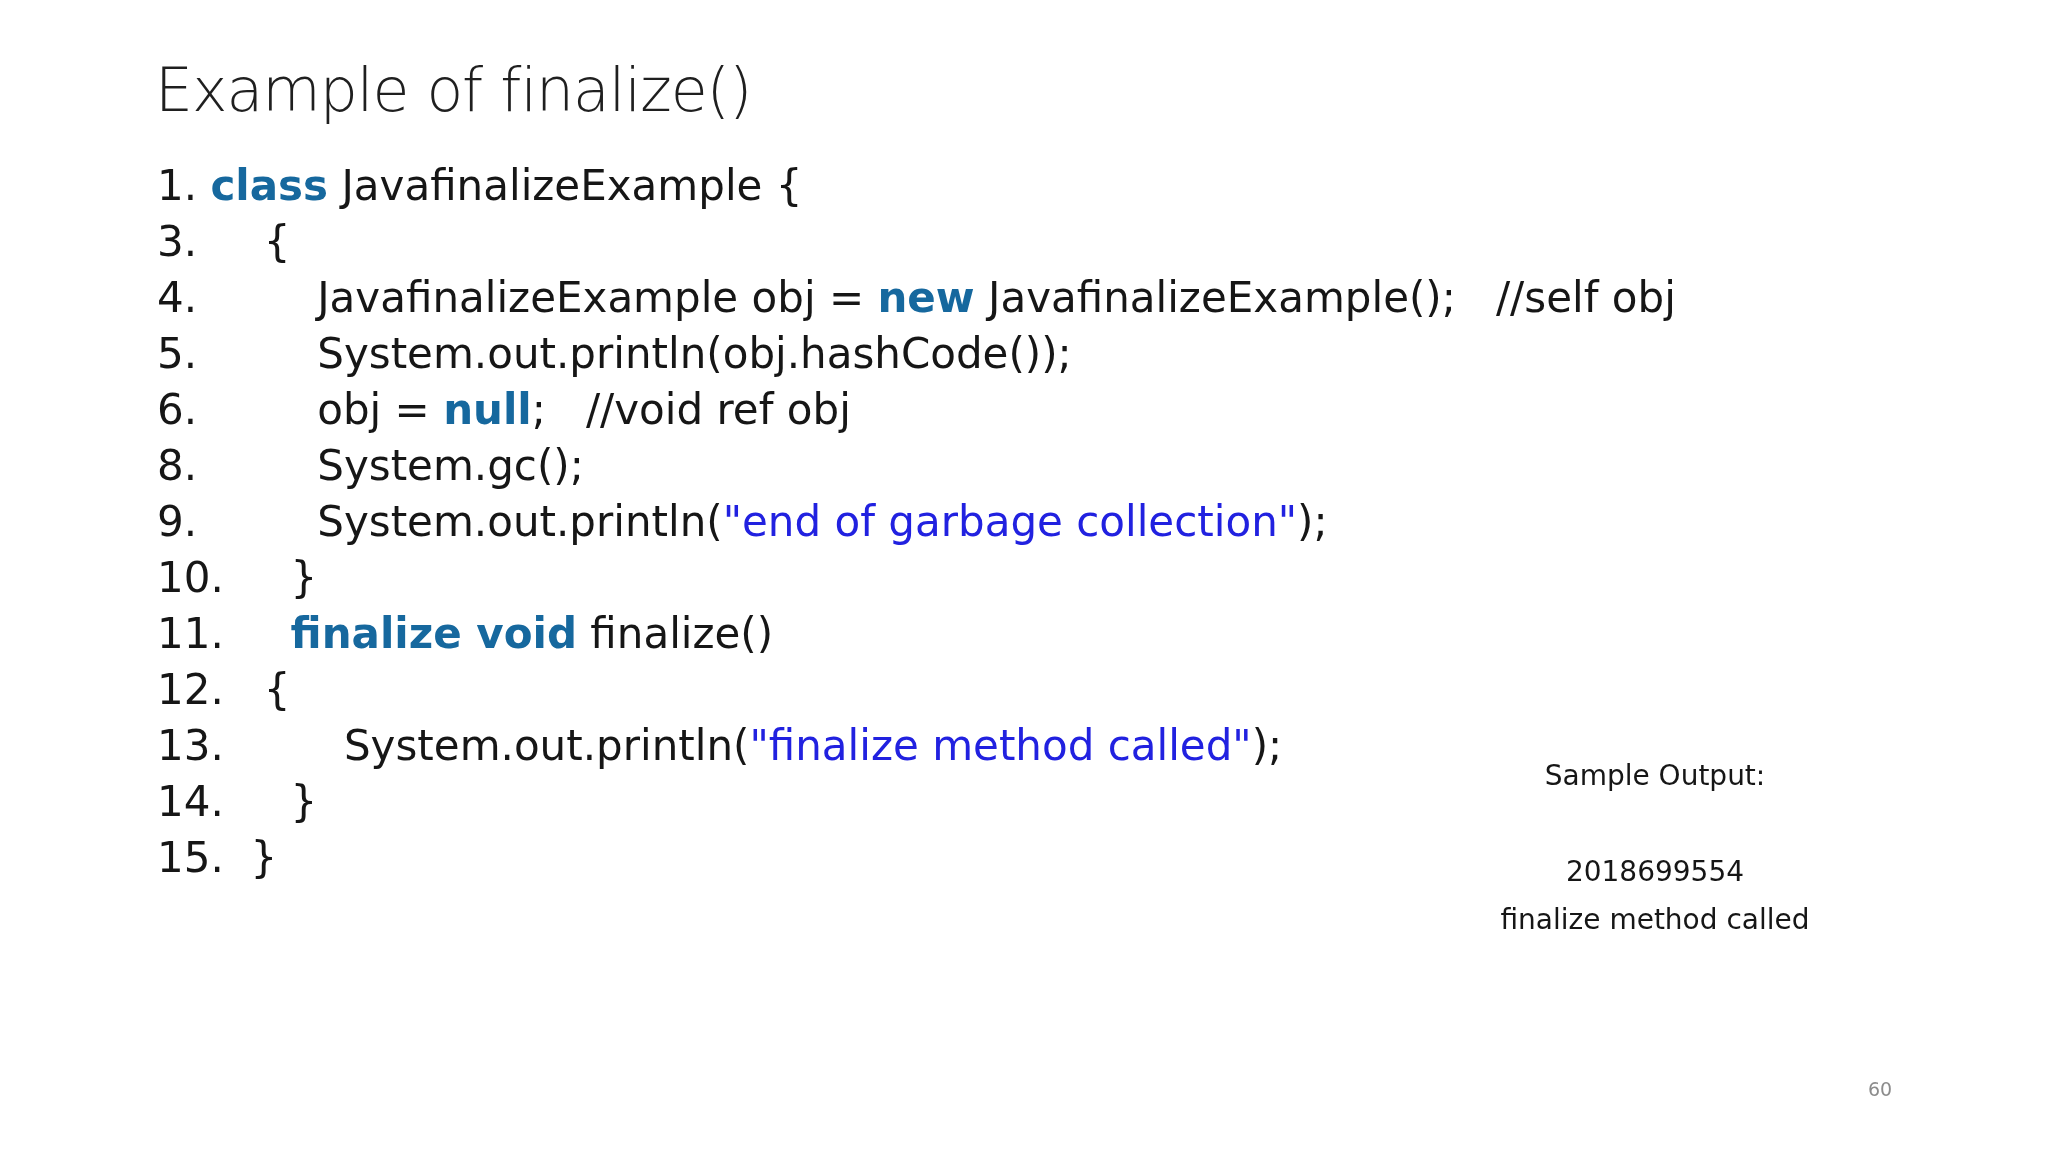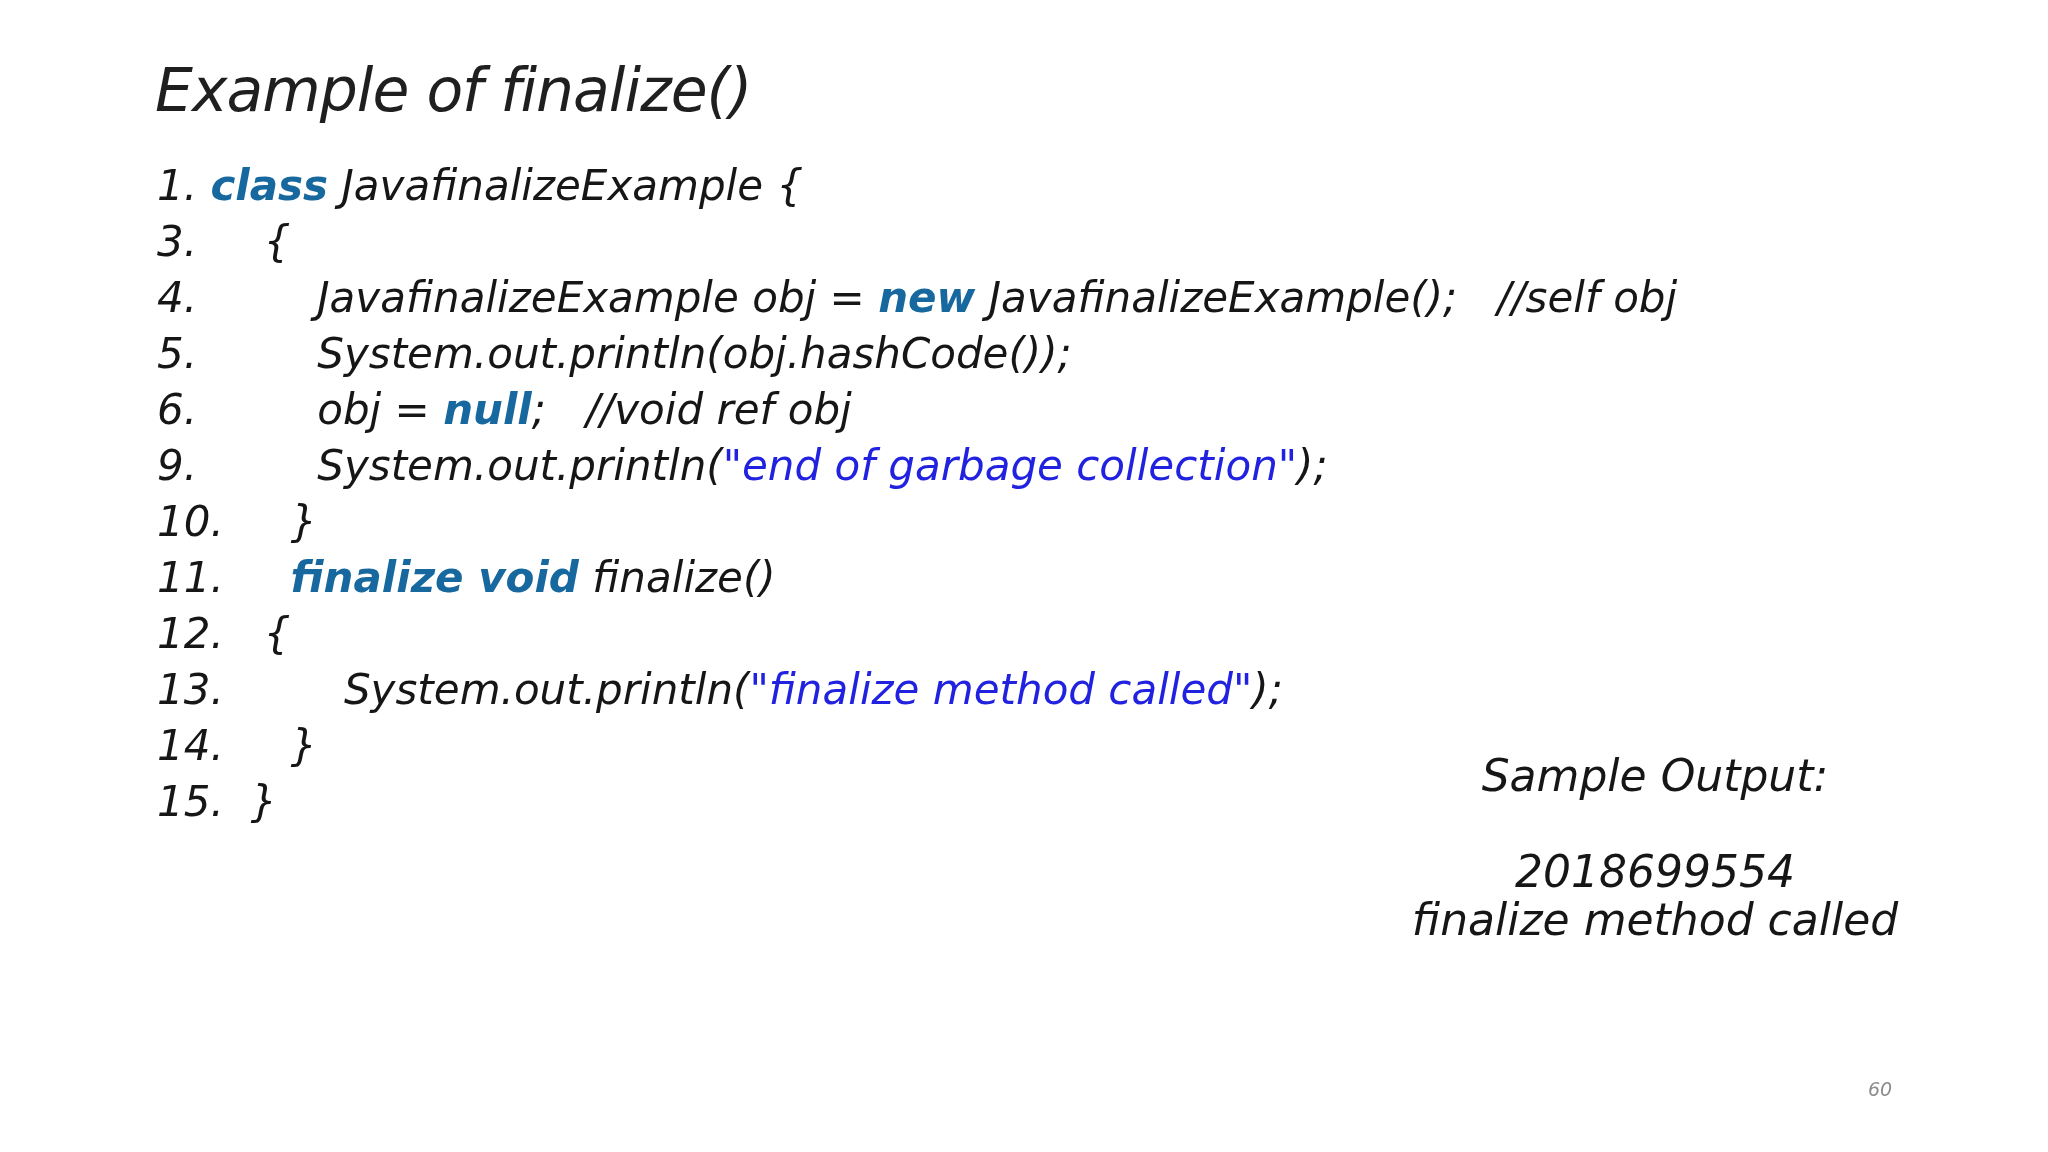--- a/index.html
+++ b/index.html
@@ -15,21 +15,20 @@
   html,body{width:2048px;height:1152px;}
   body{
     background:var(--bg);
     font-family:"DejaVu Sans","Liberation Sans",sans-serif;
     overflow:hidden;
   }
   .slide{
     position:relative;
     width:2048px;height:1152px;
     background:var(--bg);
-    font-style:italic;
   }
   .title{
     position:absolute;
     left:155px;top:55px;
     font-size:60px;
     font-weight:300;
     letter-spacing:-1px;
     color:var(--title);
     white-space:pre;
   }
@@ -45,21 +44,21 @@
     height:56px;
   }
   .kw{color:var(--keyword);font-weight:bold;}
   .str{color:var(--string);}
   .cmt{color:var(--comment);}
   .sample{
     position:absolute;
     left:1355px;top:752px;
     width:600px;
     text-align:center;
-    font-size:44px;
+    font-size:28px;
     line-height:48px;
     color:var(--text);
   }
   .so-gap{height:48px;}
   .pagenum{
     position:absolute;
     left:1868px;top:1078px;
     font-size:19px;
     color:var(--muted);
   }
@@ -70,20 +69,21 @@
 <div class="slide">
 
   <h1 class="title">Example of finalize()</h1>
 
   <div class="code">
     <div class="ln"><span class="pf">1. </span><span class="kw">class</span><span> JavafinalizeExample {</span></div>
     <div class="ln"><span class="pf">3.     </span><span>{</span></div>
     <div class="ln"><span class="pf">4.         </span><span>JavafinalizeExample obj = </span><span class="kw">new</span><span> JavafinalizeExample();   //self obj</span></div>
     <div class="ln"><span class="pf">5.         </span><span>System.out.println(obj.hashCode());</span></div>
     <div class="ln"><span class="pf">6.         </span><span>obj = </span><span class="kw">null</span><span>;   //void ref obj</span></div>
+    <div class="ln"><span class="pf">8.         </span><span>System.gc();</span></div>
     <div class="ln"><span class="pf">9.         </span><span>System.out.println(</span><span class="str">"end of garbage collection"</span><span>);</span></div>
     <div class="ln"><span class="pf">10.     </span><span>}</span></div>
     <div class="ln"><span class="pf">11.     </span><span class="kw">finalize void</span><span> finalize()</span></div>
     <div class="ln"><span class="pf">12.   </span><span>{</span></div>
     <div class="ln"><span class="pf">13.         </span><span>System.out.println(</span><span class="str">"finalize method called"</span><span>);</span></div>
     <div class="ln"><span class="pf">14.     </span><span>}</span></div>
     <div class="ln"><span class="pf">15.  </span><span>}</span></div>
   </div>
 
   <div class="sample">

